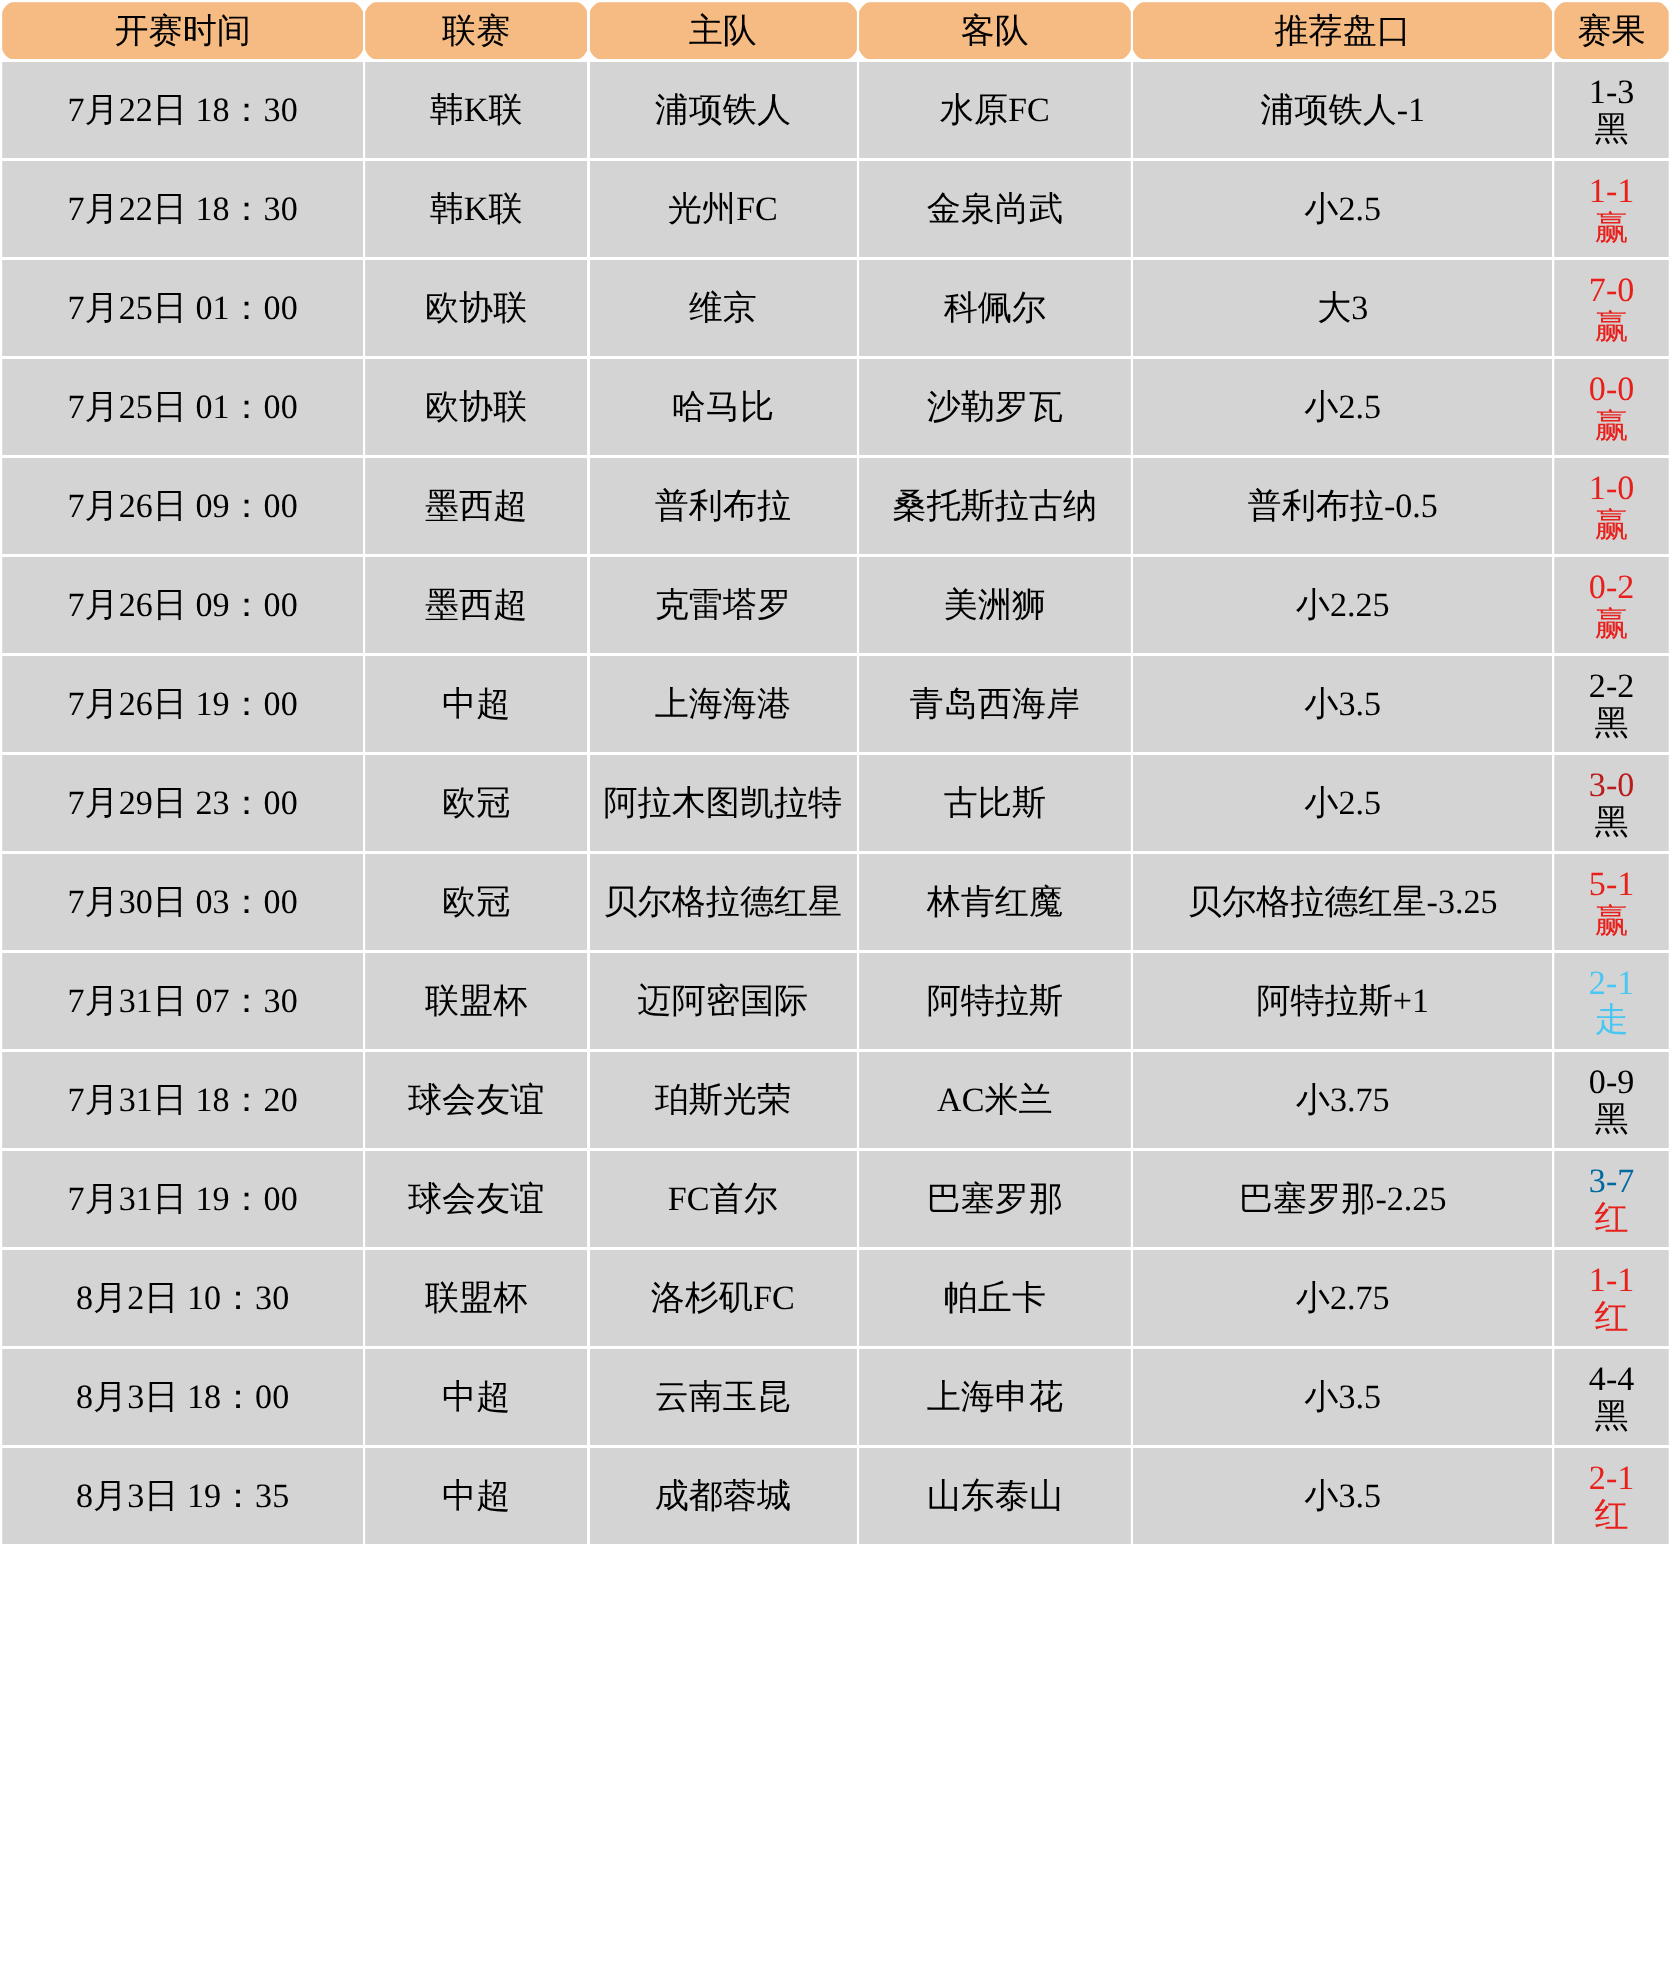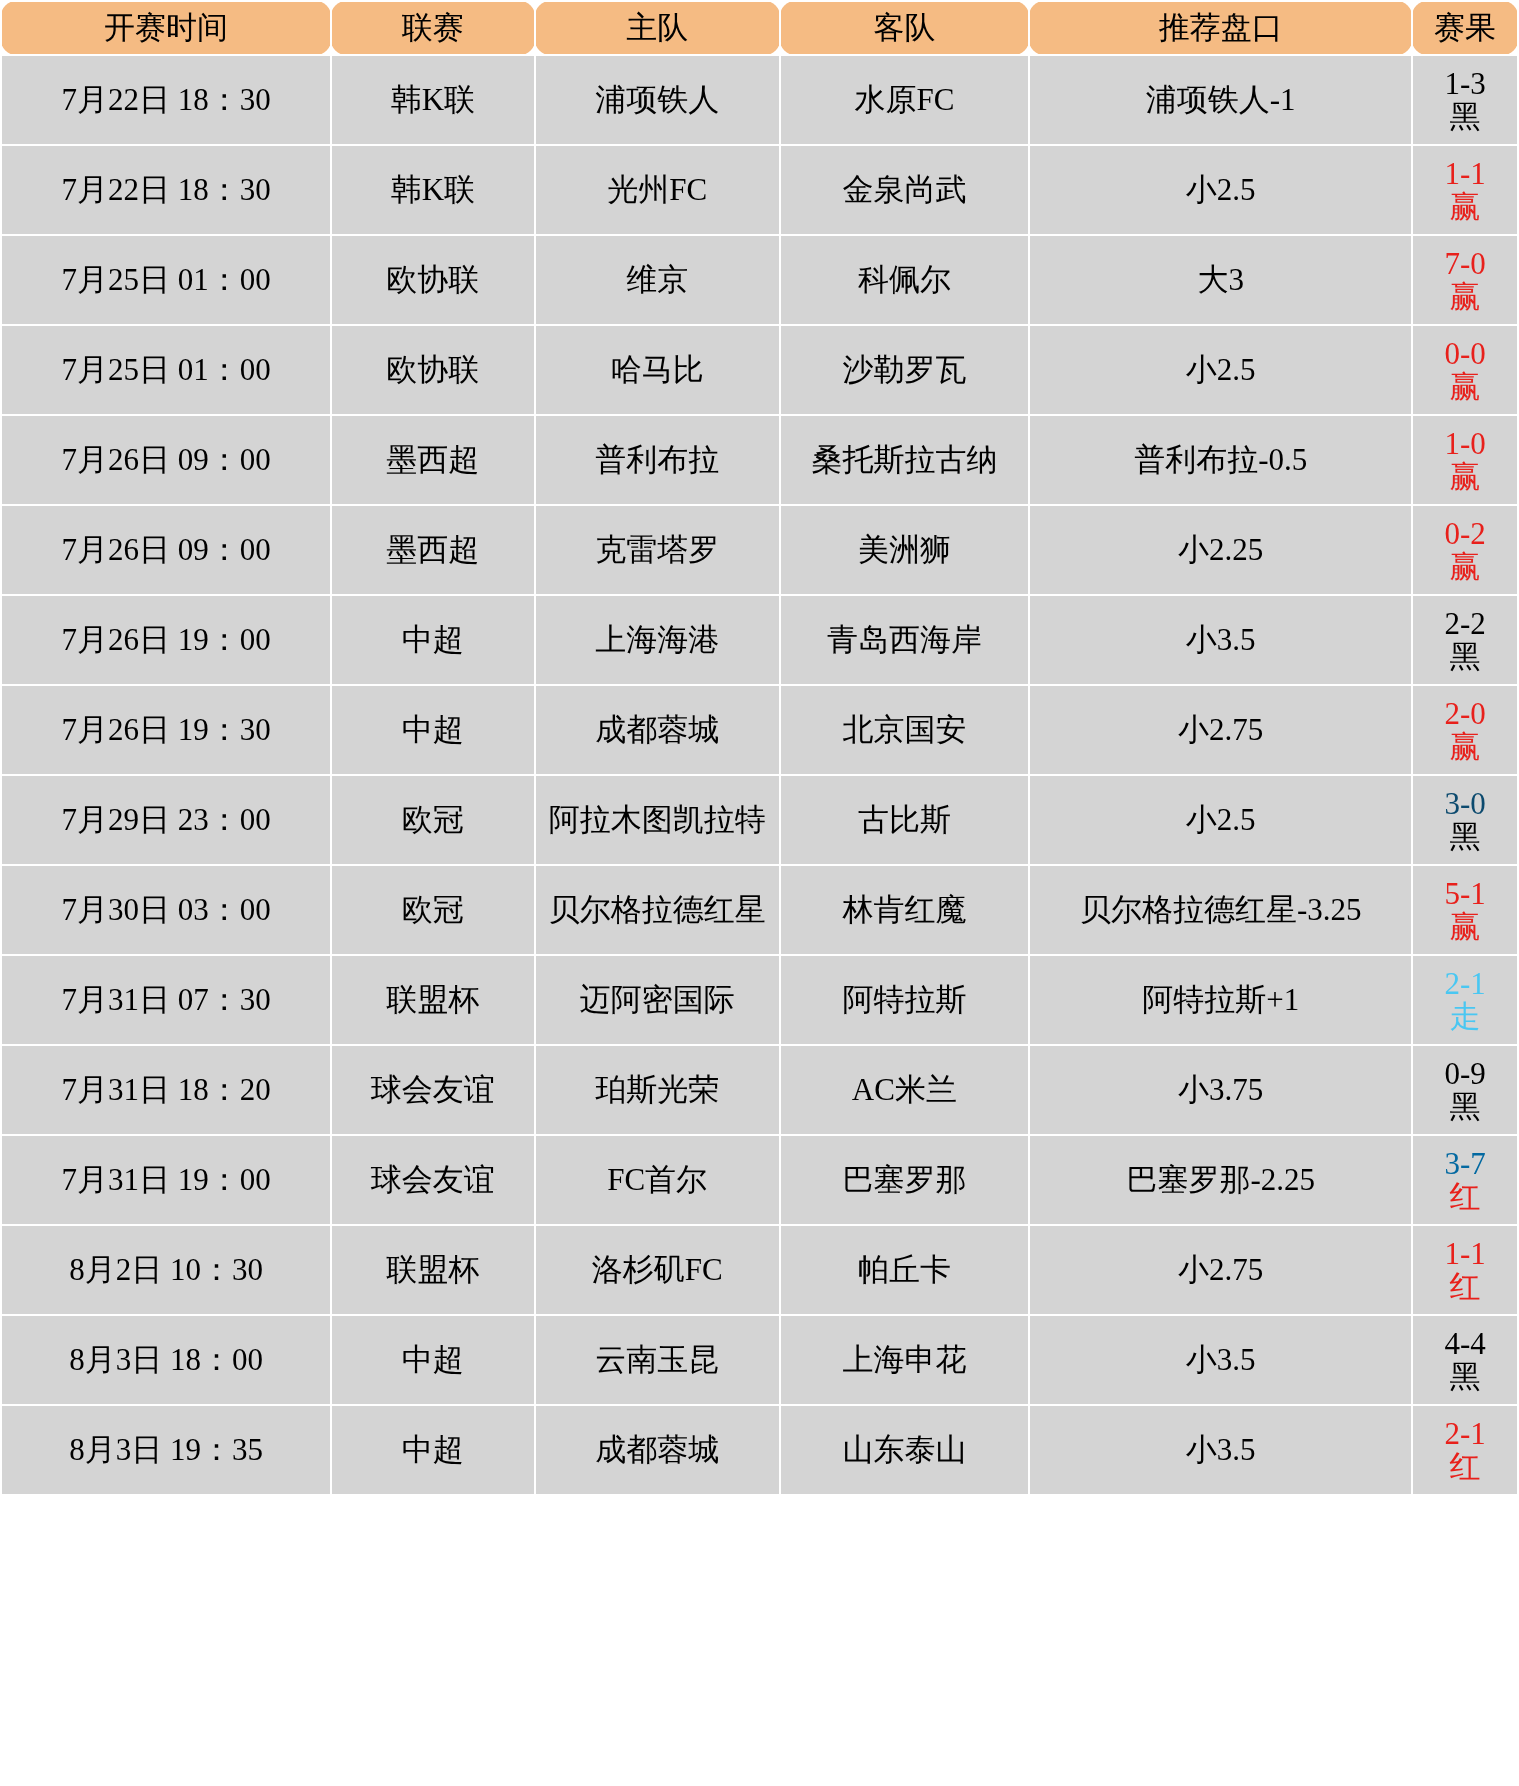--- a/index.html
+++ b/index.html
@@ -153,38 +153,27 @@
         <td>中超</td>
         <td>上海海港</td>
         <td>青岛西海岸</td>
         <td>小3.5</td>
         <td class="result-cell">
           <span class="score" style="color: rgb(0, 0, 0);">2-2</span>
           <span class="verdict" style="color: rgb(0, 0, 0);">黑</span>
         </td>
       </tr>
       <tr>
-        <td>7月26日 19：30</td>
-        <td>中超</td>
-        <td>成都蓉城</td>
-        <td>北京国安</td>
-        <td>小2.75</td>
-        <td class="result-cell">
-          <span class="score" style="color: rgb(232, 32, 27);">2-0</span>
-          <span class="verdict" style="color: rgb(232, 32, 27);">赢</span>
-        </td>
-      </tr>
-      <tr>
         <td>7月29日 23：00</td>
         <td>欧冠</td>
         <td class="shrink2">阿拉木图凯拉特</td>
         <td>古比斯</td>
         <td>小2.5</td>
         <td class="result-cell">
-          <span class="score" style="color: #0c4a6e;">3-0</span>
+          <span class="score" style="color: #b91c1c;">3-0</span>
           <span class="verdict" style="color: rgb(0, 0, 0);">黑</span>
         </td>
       </tr>
       <tr>
         <td>7月30日 03：00</td>
         <td>欧冠</td>
         <td class="shrink2">贝尔格拉德红星</td>
         <td>林肯红魔</td>
         <td class="shrink2">贝尔格拉德红星-3.25</td>
         <td class="result-cell">

